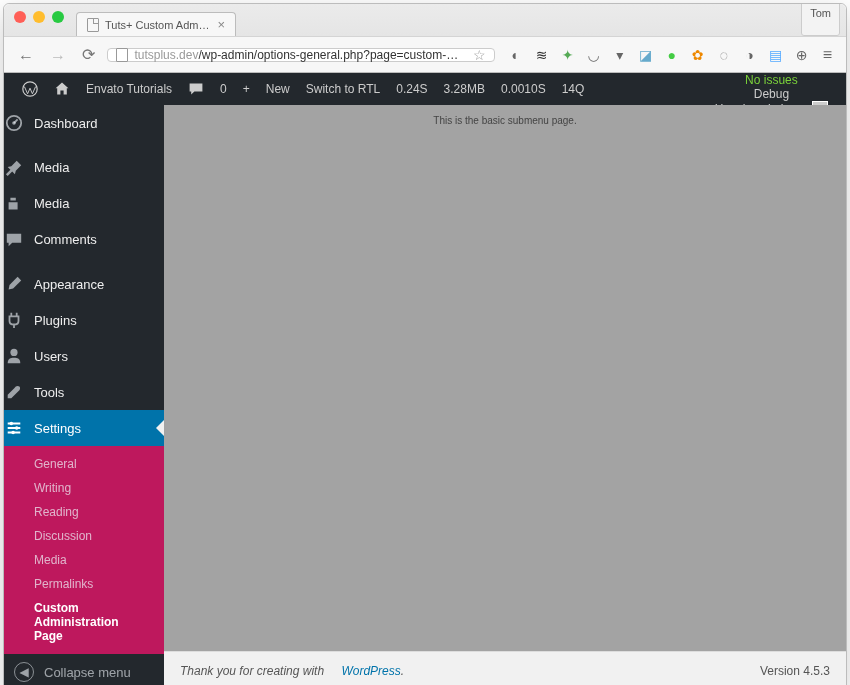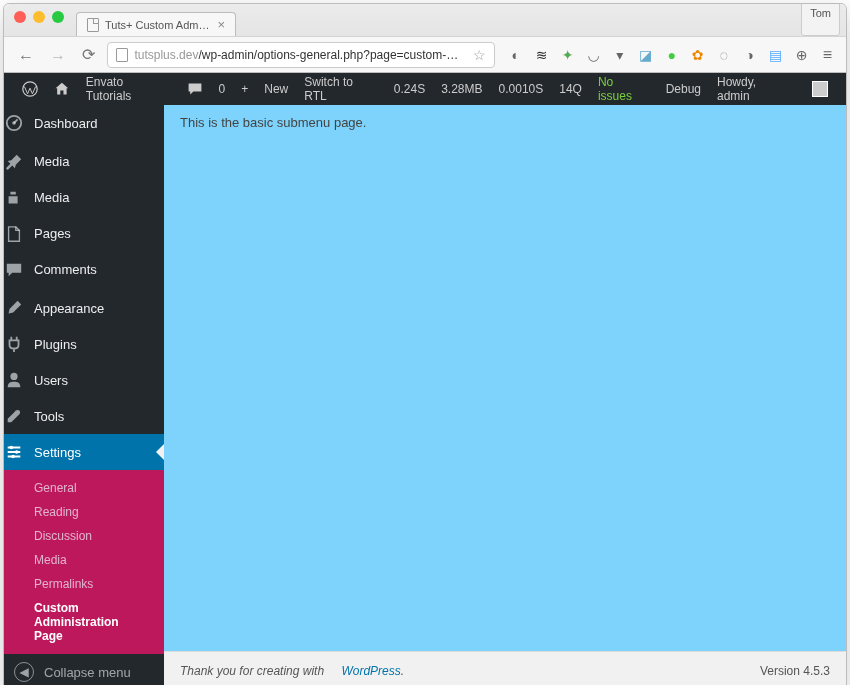--- a/index.html
+++ b/index.html
@@ -112,21 +112,21 @@
       color: #777;
       font-size: 16px;
       padding: 0 4px;
     }
     .nav-arrow.disabled { color: #bbb; }
     .address-bar {
       flex: 1;
       background: #fff;
       border: 1px solid #ccc;
       border-radius: 4px;
-      height: 26px;
+      height: 14px;
       display: flex;
       align-items: center;
       padding: 0 8px;
       gap: 6px;
       max-width: 420px;
     }
     .page-icon {
       width: 12px;
       height: 14px;
       border: 1px solid #999;
@@ -180,20 +180,21 @@
       padding: 0 8px;
       height: 100%;
       color: #ccc;
       cursor: pointer;
     }
     .adminbar-right {
       margin-left: auto;
       display: flex;
       align-items: center;
       height: 100%;
+      flex-direction: column;
     }
     .no-issues { color: #7ad03a; }
     .avatar {
       width: 16px;
       height: 16px;
       background: #ccc;
       border: 1px solid #fff;
       margin-left: 6px;
     }
     
@@ -278,24 +279,25 @@
     }
     
     .wp-content {
       flex: 1;
       background: #f1f1f1;
       display: flex;
       flex-direction: column;
     }
     .content-body {
       flex: 1;
-      background: #7dd3fc;
+      background: #a3a3a3;
       padding: 10px 16px;
       color: #444;
-      font-size: 13px;
+      font-size: 10px;
+      text-align: center;
     }
     .wp-footer {
       background: #f1f1f1;
       border-top: 1px solid #ddd;
       padding: 12px 16px;
       display: flex;
       justify-content: space-between;
       font-style: italic;
       color: #555;
       font-size: 12px;
@@ -441,29 +443,20 @@
         <span class="icon">
             <svg width="18" height="18" viewBox="0 0 20 20" fill="currentColor">
               <path d="M6 3 L12 3 L12 6 L6 6 Z M4 8 L14 8 L14 16 L4 16 Z M7 10 L11 13 L7 16 Z"></path>
             </svg>
           </span>
         <span>Media</span>
       </div>
       <div class="menu-item">
         <span class="icon">
             <svg width="18" height="18" viewBox="0 0 20 20" fill="currentColor">
-              <path d="M4 2 H12 L16 6 V18 H4 Z" fill="none" stroke="currentColor" stroke-width="1.5"></path>
-              <path d="M12 2 V6 H16" fill="none" stroke="currentColor" stroke-width="1.5"></path>
-            </svg>
-          </span>
-        <span>Pages</span>
-      </div>
-      <div class="menu-item">
-        <span class="icon">
-            <svg width="18" height="18" viewBox="0 0 20 20" fill="currentColor">
               <path d="M2 3 H18 V13 H8 L4 17 V13 H2 Z"></path>
             </svg>
           </span>
         <span>Comments</span>
       </div>
       <div class="menu-separator"></div>
       <div class="menu-item">
         <span class="icon">
             <svg width="18" height="18" viewBox="0 0 20 20" fill="currentColor">
               <path d="M14 2 L18 6 L9 15 L4 16 L5 11 Z"></path>
@@ -502,20 +495,21 @@
               <path d="M3 5 H17 M3 10 H17 M3 15 H17" stroke="currentColor" stroke-width="2"></path>
               <circle cx="7" cy="5" r="2"></circle>
               <circle cx="13" cy="10" r="2"></circle>
               <circle cx="9" cy="15" r="2"></circle>
             </svg>
           </span>
         <span>Settings</span>
       </div>
       <div class="submenu">
         <div class="submenu-item">General</div>
+        <div class="submenu-item">Writing</div>
         <div class="submenu-item">Reading</div>
         <div class="submenu-item">Discussion</div>
         <div class="submenu-item">Media</div>
         <div class="submenu-item">Permalinks</div>
         <div class="submenu-item active">Custom Administration Page</div>
       </div>
       <div class="collapse-item">
         <span class="icon">◀</span>
         <span>Collapse menu</span>
       </div>

